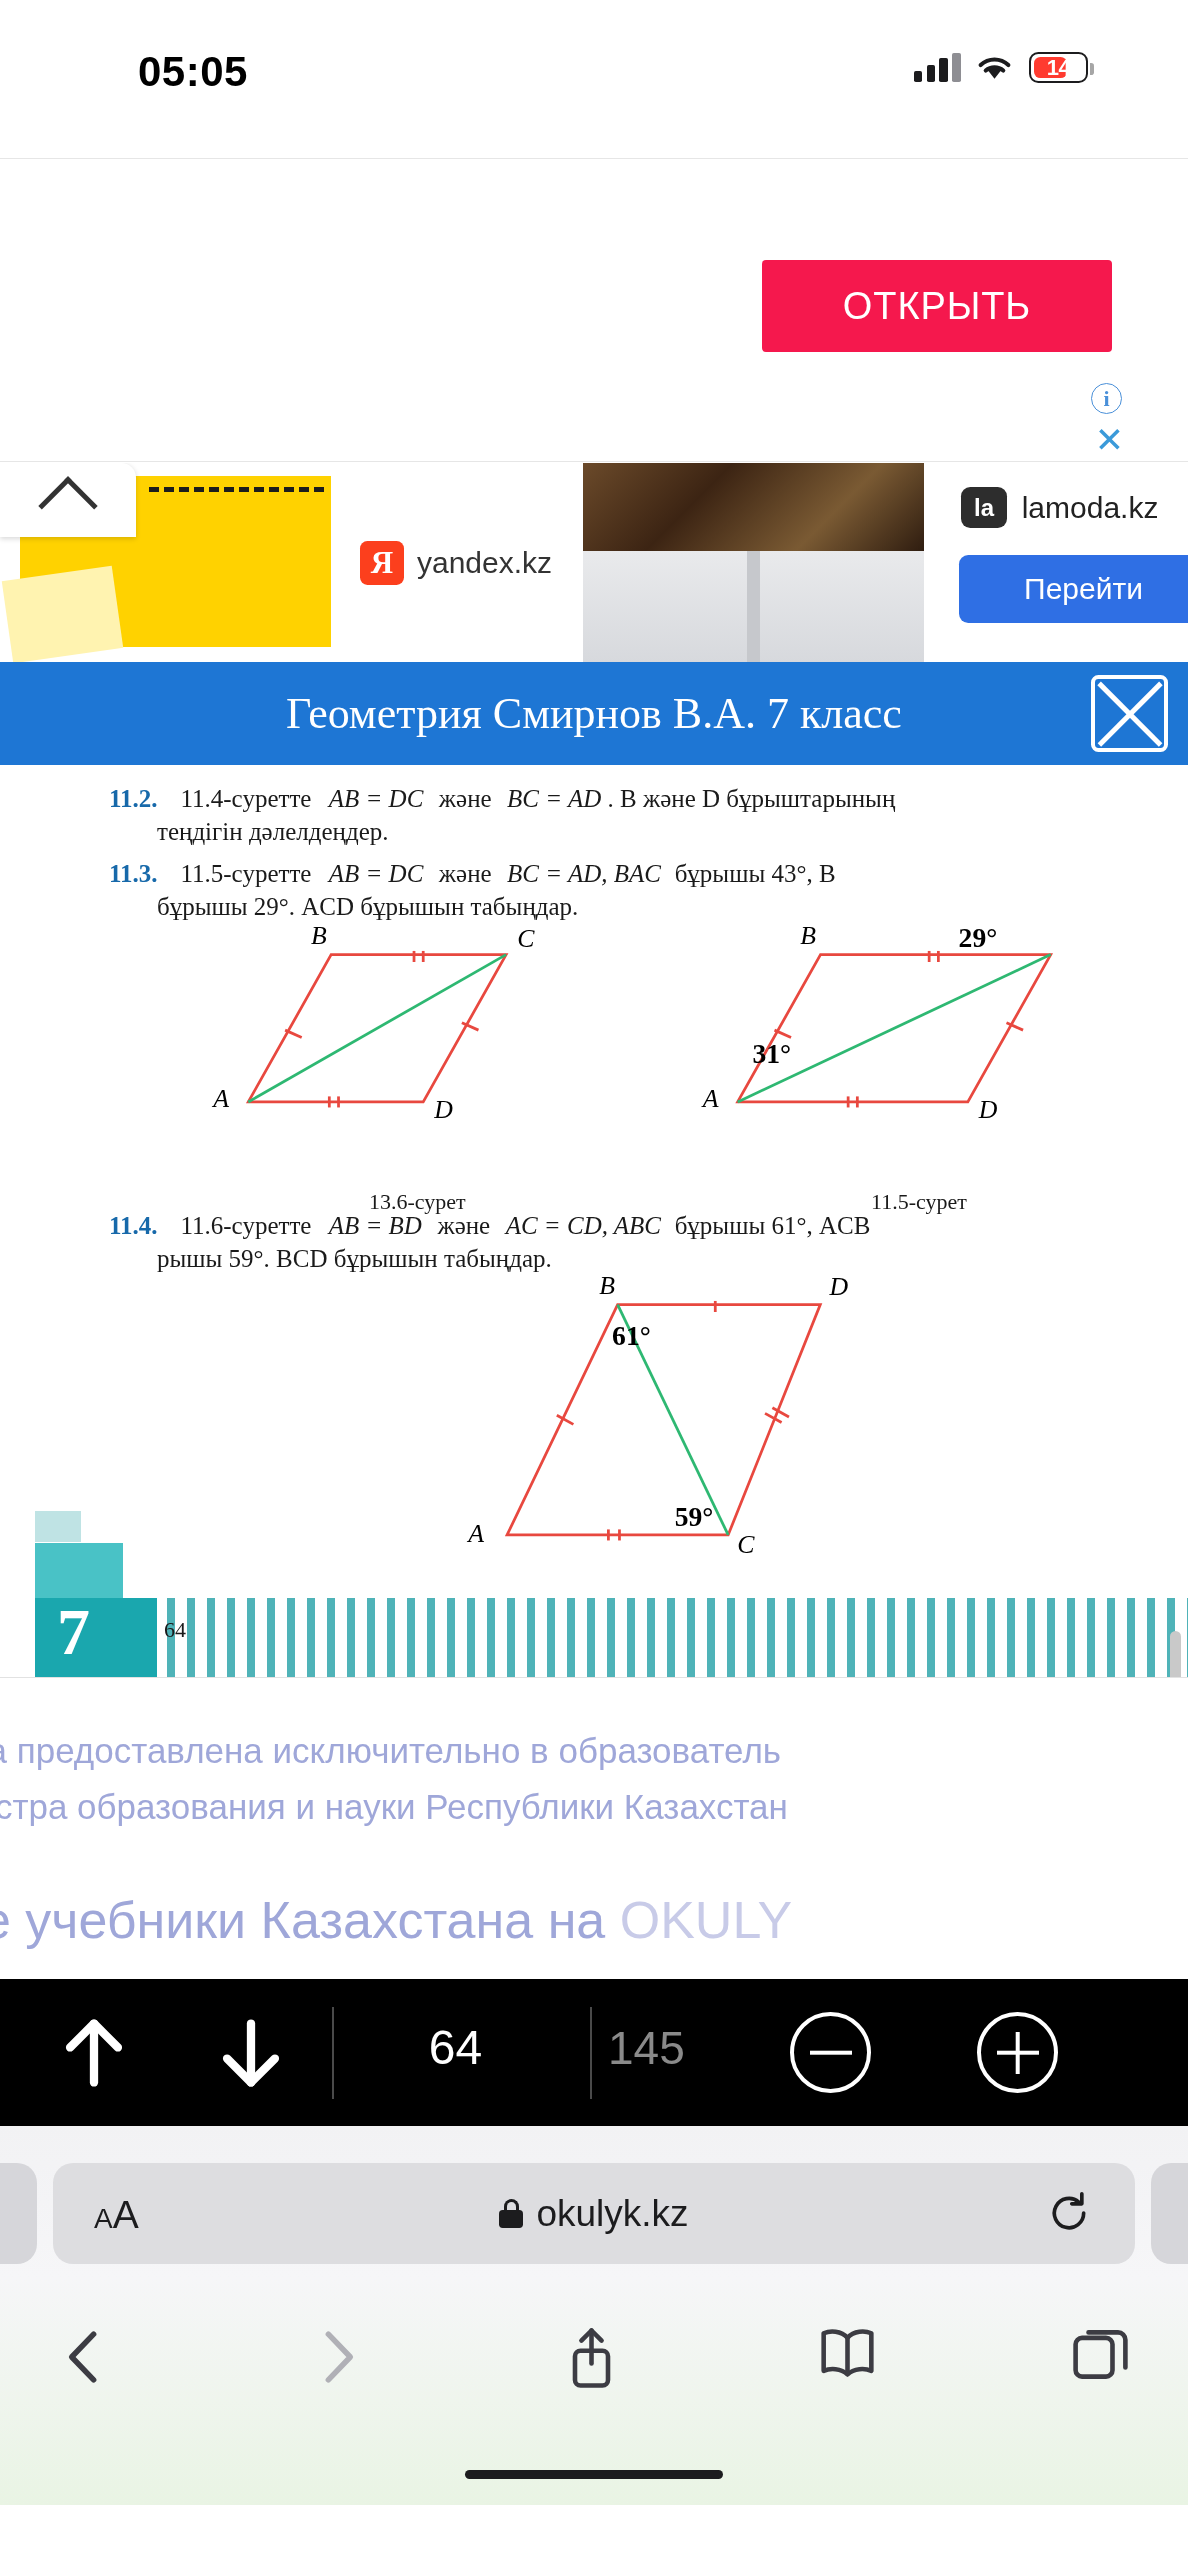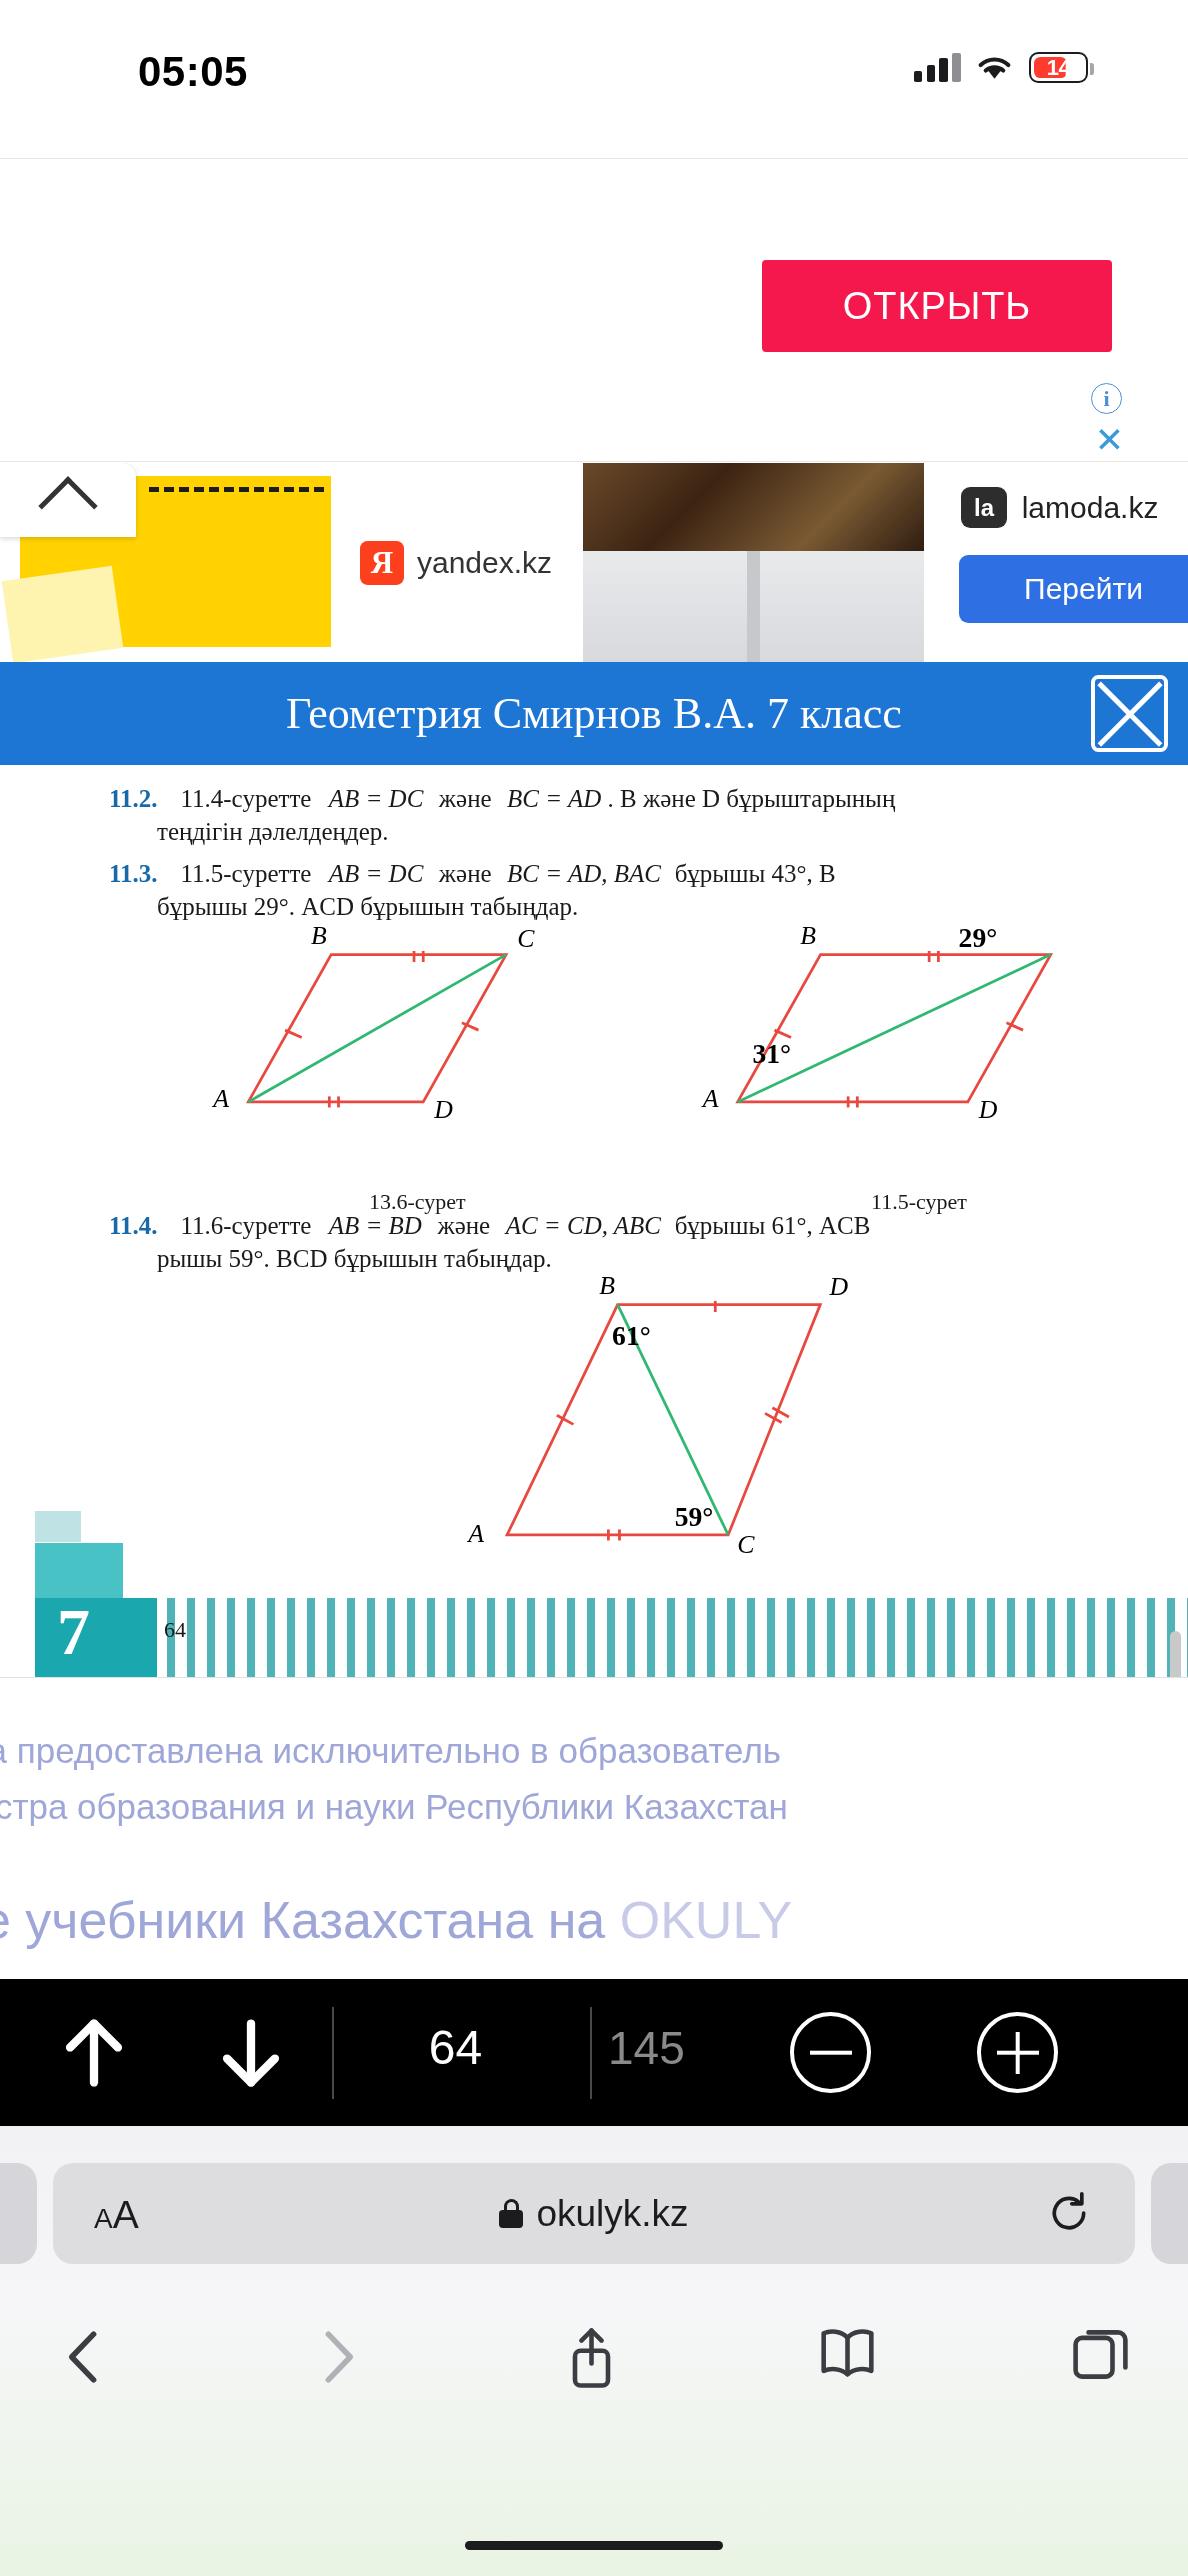--- a/index.html
+++ b/index.html
@@ -275,21 +275,21 @@
     content: ""; position: absolute; left: 50%; top: 50%;
     width: 42px; height: 4.6px; background: #fff; transform: translate(-50%,-50%);
   }
   .pg-circle.plus::after {
     content: ""; position: absolute; left: 50%; top: 50%;
     width: 4.6px; height: 42px; background: #fff; transform: translate(-50%,-50%);
   }
 
   
   .safari {
-    position: absolute; left: 0; top: 2126px; width: 1188px; height: 450px;
+    position: absolute; left: 0; top: 2126px; width: 1188px; height: 379px;
     background: linear-gradient(180deg, #f2f2f4 0%, #f6f6f8 40%, #e9f4e4 100%);
   }
   .addr-row { position: absolute; left: 0; top: 37px; width: 1188px; height: 101px; }
   .addr-side {
     position: absolute; top: 0; height: 101px; width: 79px;
     background: #d6d6da; border-radius: 20px;
   }
   .addr-side.left { left: -42px; }
   .addr-side.right { right: -42px; }
   .addr-bar {

